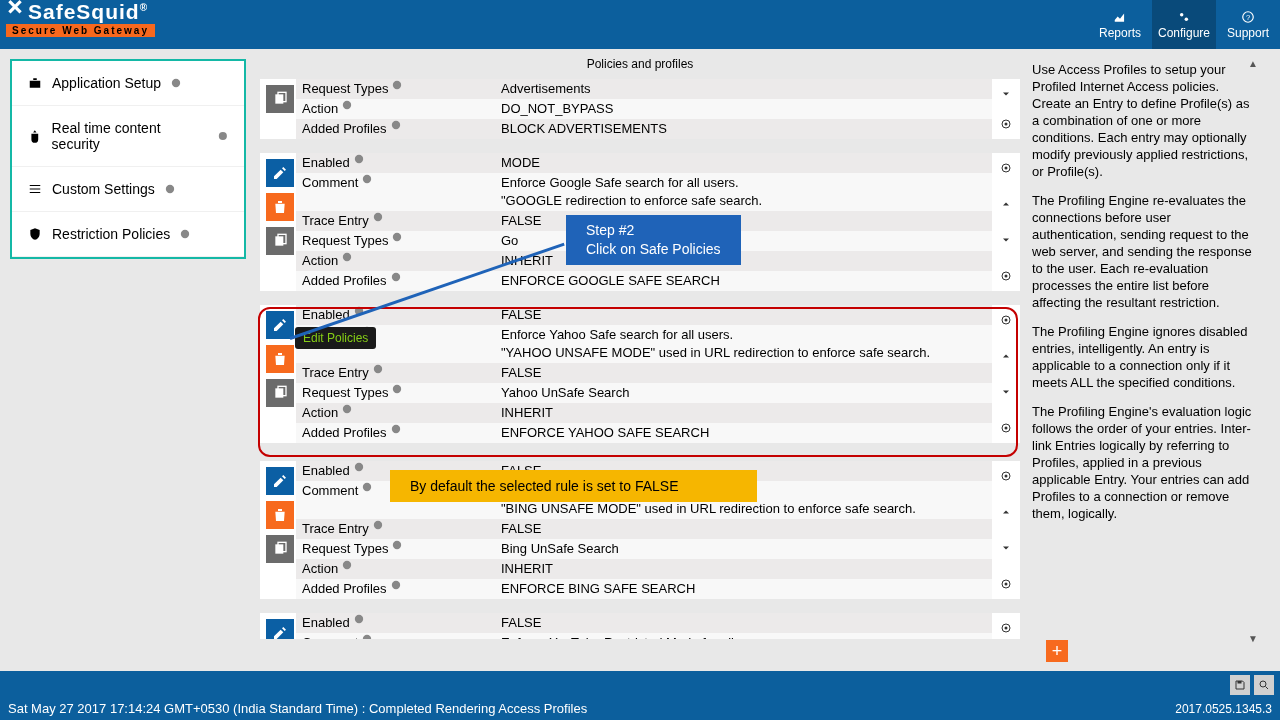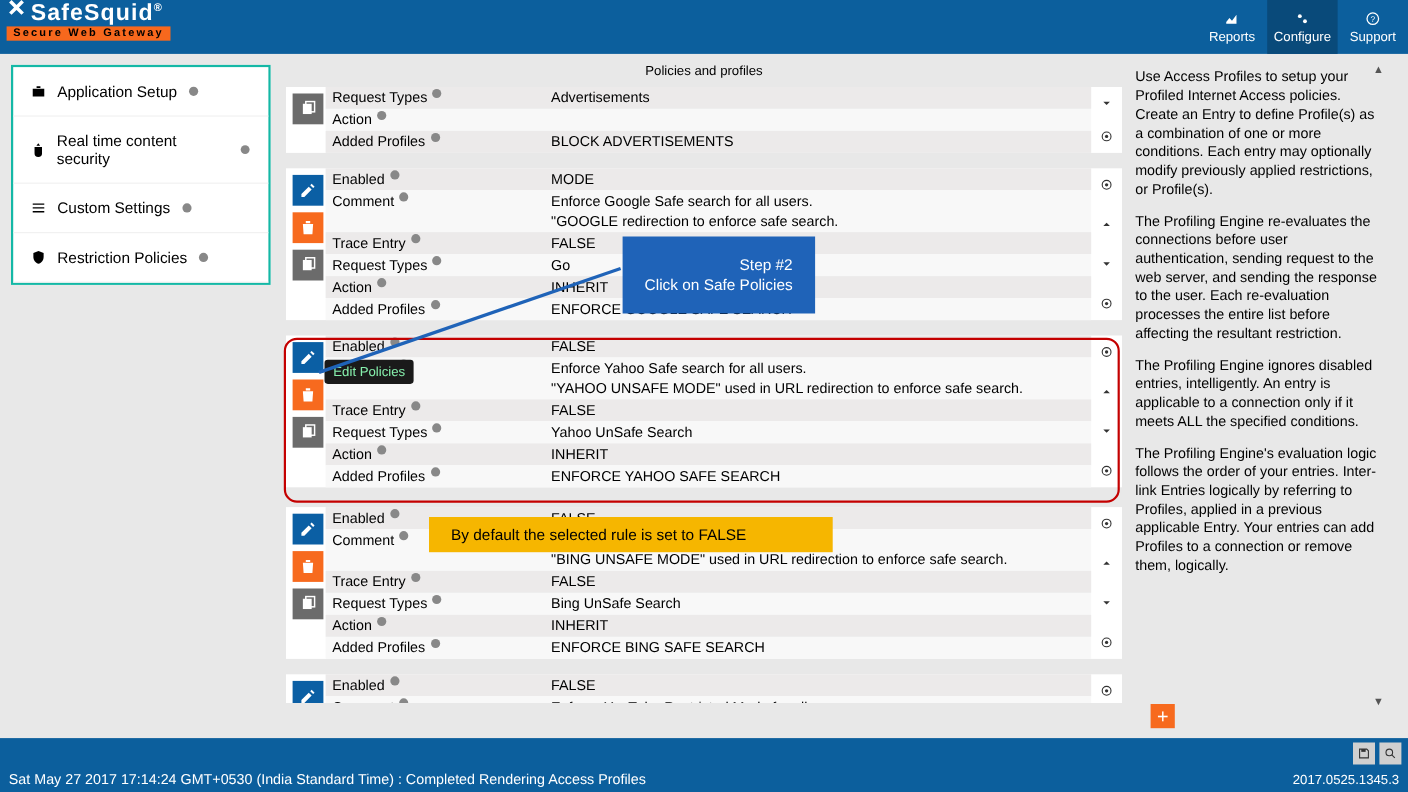--- a/index.html
+++ b/index.html
@@ -35,22 +35,22 @@
 .rows{flex:1}
 .row{display:flex;font-size:13px;line-height:18px;padding:1px 0}
 .row:nth-child(odd){background:#eceaea}
 .row:nth-child(even){background:#f8f8f8}
 .k{width:205px;padding-left:6px;display:flex;align-items:flex-start;gap:4px}
 .v{flex:1}
 .side-ctrl{width:28px;display:flex;flex-direction:column;justify-content:space-between;align-items:center;padding:6px 0}
 .ctrl{width:20px;height:18px;cursor:pointer;display:flex;align-items:center;justify-content:center}
 .ctrl svg{width:12px;height:12px;fill:#333}
 .highlight{position:absolute;border:2px solid #c40000;border-radius:12px;pointer-events:none}
-.tooltip{position:absolute;background:#1a1a1a;color:#86efac;font-size:12px;padding:4px 8px;border-radius:3px;pointer-events:none}
-.callout{position:absolute;background:#1f63b8;color:#fff;font-size:14px;text-align:right;padding:16px 20px;line-height:19px}
+.tooltip{position:absolute;background:#1a1a1a;color:#84cc16;font-size:12px;padding:4px 8px;border-radius:3px;pointer-events:none}
+.callout{position:absolute;background:#1f63b8;color:#fff;font-size:14px;text-align:left;padding:6px 20px;line-height:19px}
 .note{position:absolute;background:#f6b600;color:#000;font-size:14px;padding:8px 20px}
 .arrow-line{position:absolute;border-top:3px solid #1f63b8;transform-origin:left center}
 .rpanel{width:240px;padding:12px 6px 0 12px;font-size:13px;line-height:17px;position:relative}
 .rpanel p{margin-bottom:12px}
 .scroll-up,.scroll-dn{position:absolute;right:2px;font-size:10px;color:#555}
 .scroll-up{top:6px}.scroll-dn{bottom:6px}
 .plus-fab{position:absolute;right:212px;bottom:58px;width:22px;height:22px;background:#f76a1e;color:#fff;display:flex;align-items:center;justify-content:center;font-size:18px;cursor:pointer}
 .footer{position:absolute;bottom:0;left:0;right:0;height:49px;background:#0c5f9d;color:#fff;display:flex;align-items:flex-end;justify-content:space-between;padding:4px 8px 4px 8px;font-size:13px}
 .foot-icons{position:absolute;right:6px;top:4px;display:flex;gap:4px}
 .fico{width:20px;height:20px;background:#d0d0d0;display:flex;align-items:center;justify-content:center;cursor:pointer}
@@ -162,20 +162,21 @@
                   </div>
                   <div class="v">Advertisements</div>
                 </div>
               <div class="row">
                   <div class="k">
                     <span>Action</span>
                     <svg class="info-ico" viewBox="0 0 24 24">
                       <circle cx="12" cy="12" r="10"></circle>
                     </svg>
                   </div>
+                  <div class="v">DO_NOT_BYPASS</div>
                 </div>
               <div class="row">
                   <div class="k">
                     <span>Added Profiles</span>
                     <svg class="info-ico" viewBox="0 0 24 24">
                       <circle cx="12" cy="12" r="10"></circle>
                     </svg>
                   </div>
                   <div class="v">BLOCK ADVERTISEMENTS</div>
                 </div>

